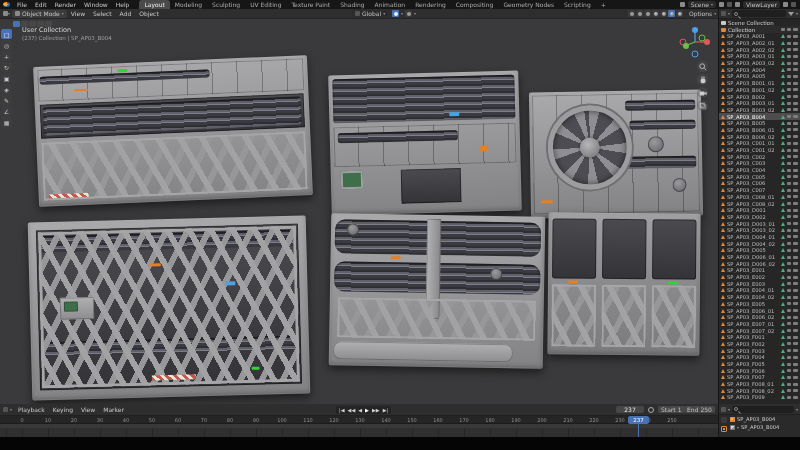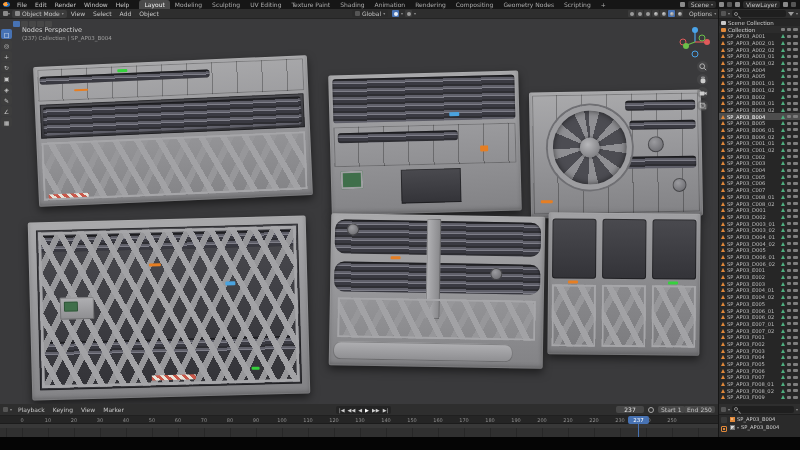--- a/index.html
+++ b/index.html
@@ -234,21 +234,21 @@
         <span class="tool">+</span>
         <span class="tool">↻</span>
         <span class="tool">▣</span>
         <span class="tool">◈</span>
         <span class="tool">✎</span>
         <span class="tool">∠</span>
         <span class="tool">▦</span>
       </div>
 
     <div id="overlay-text">
-      <div id="overlay-line1">Nodes Perspective</div>
+      <div id="overlay-line1">User Collection</div>
       <div id="overlay-line2">(237) Collection | SP_AP03_B004</div>
     </div>
 
     <svg id="nav-gizmo" width="34" height="34" viewBox="0 0 34 34">
       <line x1="17" y1="17" x2="17" y2="6" stroke="#4aa3e8" stroke-width="1.2"></line>
       <line x1="17" y1="17" x2="28" y2="17" stroke="#e05a5a" stroke-width="1.2"></line>
       <line x1="17" y1="17" x2="9" y2="20" stroke="#6bbf4a" stroke-width="1.2"></line>
       <circle cx="17" cy="5" r="3" fill="#4aa3e8"></circle>
       <circle cx="29" cy="17" r="3" fill="#e05a5a"></circle>
       <circle cx="5" cy="17" r="3" fill="none" stroke="#e05a5a" stroke-width="1"></circle>

